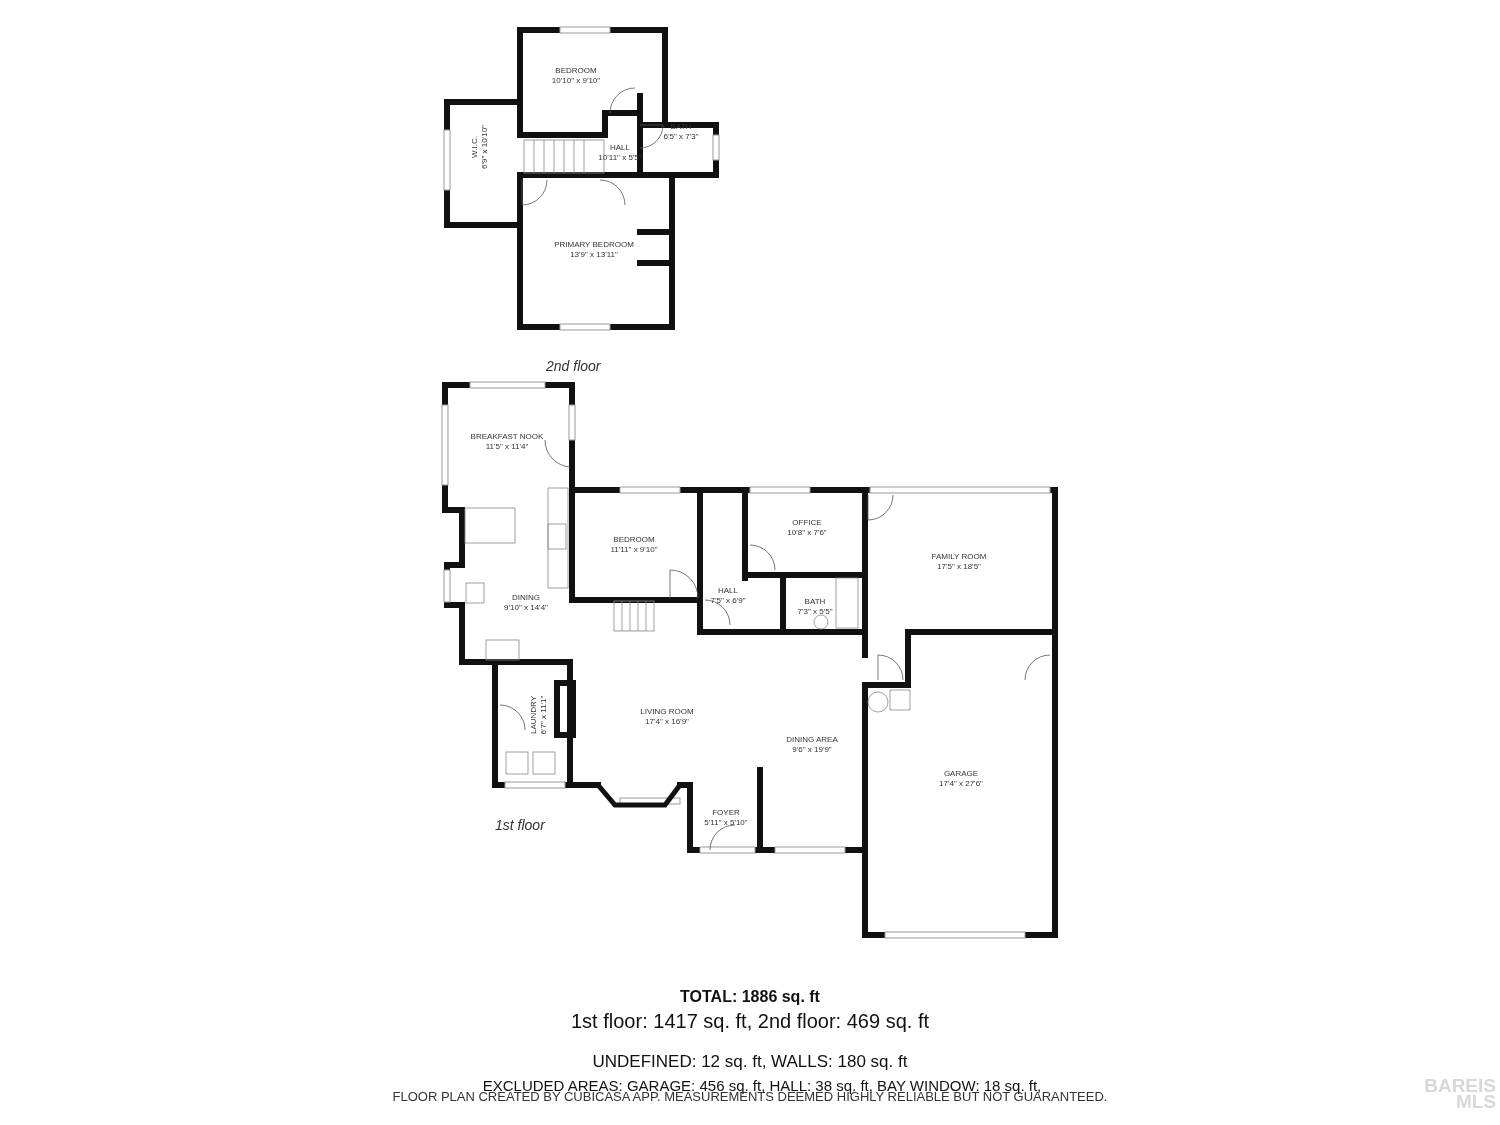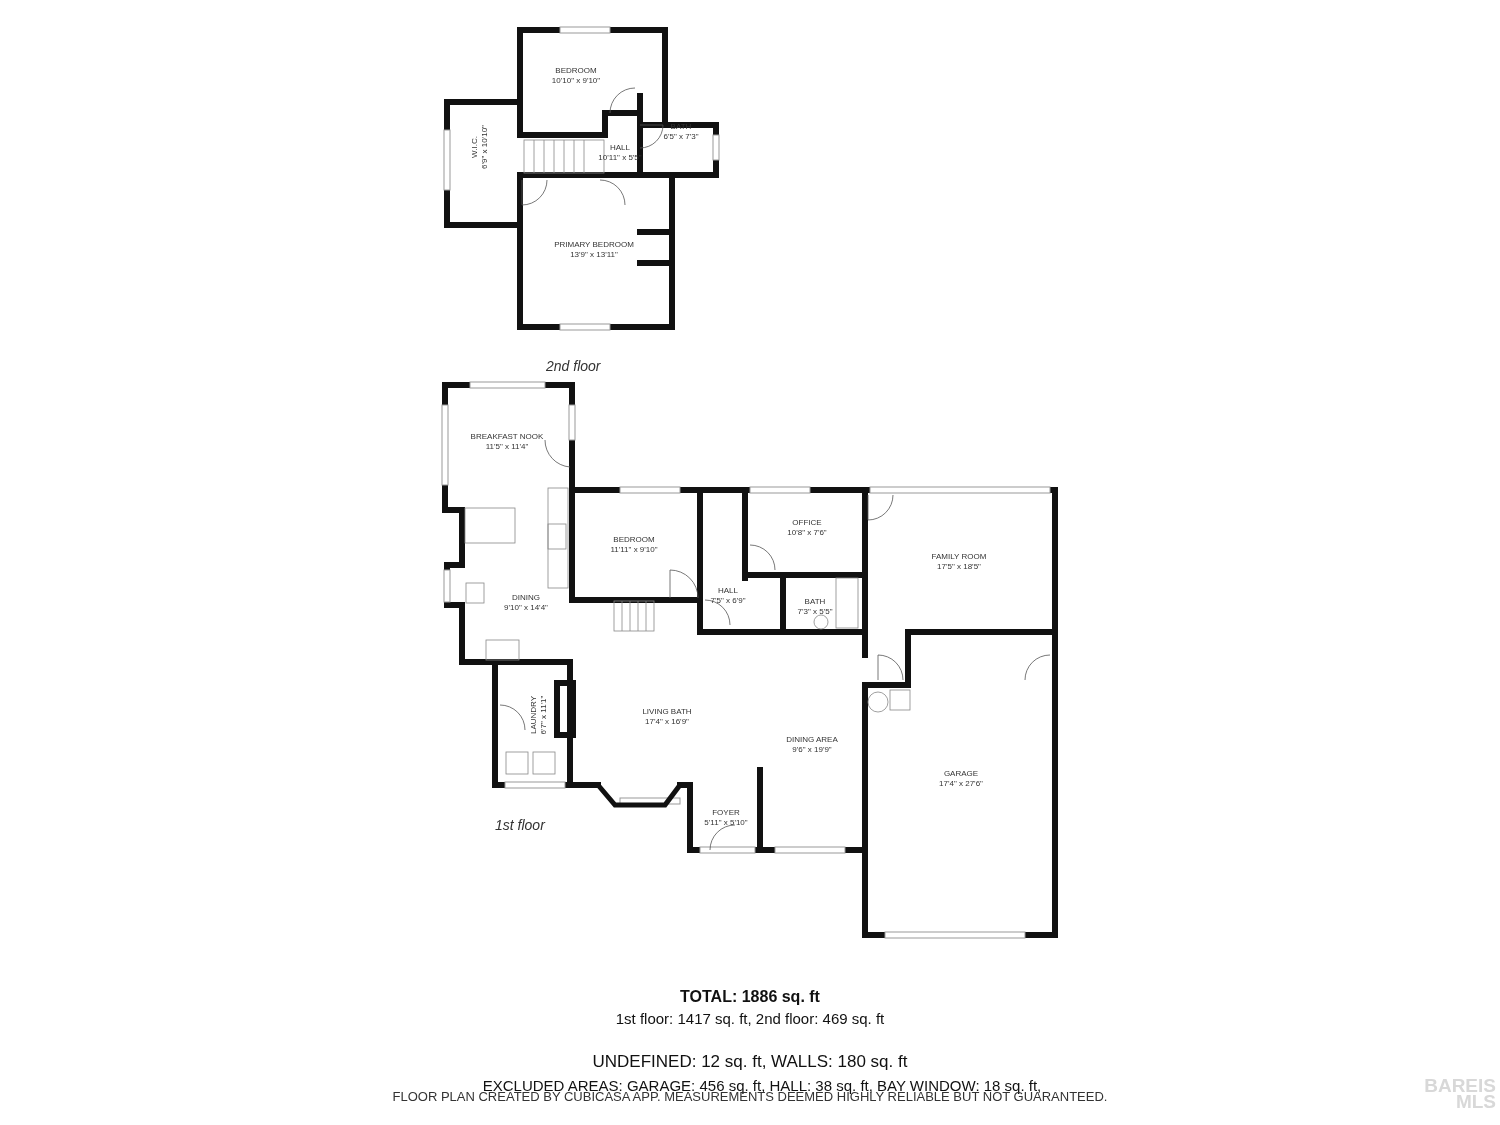--- a/index.html
+++ b/index.html
@@ -3,21 +3,21 @@
 <meta charset="utf-8">
 <style>
   html,body{margin:0;padding:0;background:#ffffff;}
   body{width:1500px;height:1125px;position:relative;overflow:hidden;font-family:"Liberation Sans",sans-serif;color:#222;}
   #plan{position:absolute;left:0;top:0;width:1500px;height:1125px;}
   .lbl{position:absolute;text-align:center;font-size:8px;line-height:10px;color:#333;white-space:nowrap;transform:translateX(-50%);}
   .lbl.rot{transform:translate(-50%,-50%) rotate(-90deg);}
   .floor-lbl{position:absolute;font-size:14px;color:#333;font-style:italic;}
   .summary{position:absolute;left:0;width:1500px;text-align:center;color:#111;}
   .total{top:988px;font-size:16px;font-weight:bold;}
-  .line1{top:1010px;font-size:15px;}
+  .line1{top:1010px;font-size:20px;}
   .line2{top:1077px;font-size:15px;margin-left:12px;}
   .line3{top:1052px;font-size:17px;}
   .disclaimer{top:1089px;font-size:13px;color:#333;}
   .logo{position:absolute;left:1418px;top:1078px;width:78px;height:40px;color:#d8d8d8;font-weight:bold;font-size:19px;line-height:16px;text-align:right;}
 </style>
 </head>
 <body>
 
 <svg id="plan" viewBox="0 0 1500 1125" xmlns="http://www.w3.org/2000/svg">
   <g stroke="#111" stroke-width="6" fill="none" stroke-linecap="square">
@@ -197,21 +197,21 @@
 </div>
 <div class="lbl" style="left:815px;top:597px;">
   <div>BATH</div>
   <div>7'3" x 5'5"</div>
 </div>
 <div class="lbl rot" style="left:539px;top:715px;">
   <div>LAUNDRY</div>
   <div>6'7" x 11'1"</div>
 </div>
 <div class="lbl" style="left:667px;top:707px;">
-  <div>LIVING BATH</div>
+  <div>LIVING ROOM</div>
   <div>17'4" x 16'9"</div>
 </div>
 <div class="lbl" style="left:812px;top:735px;">
   <div>DINING AREA</div>
   <div>9'6" x 19'9"</div>
 </div>
 <div class="lbl" style="left:961px;top:769px;">
   <div>GARAGE</div>
   <div>17'4" x 27'6"</div>
 </div>

